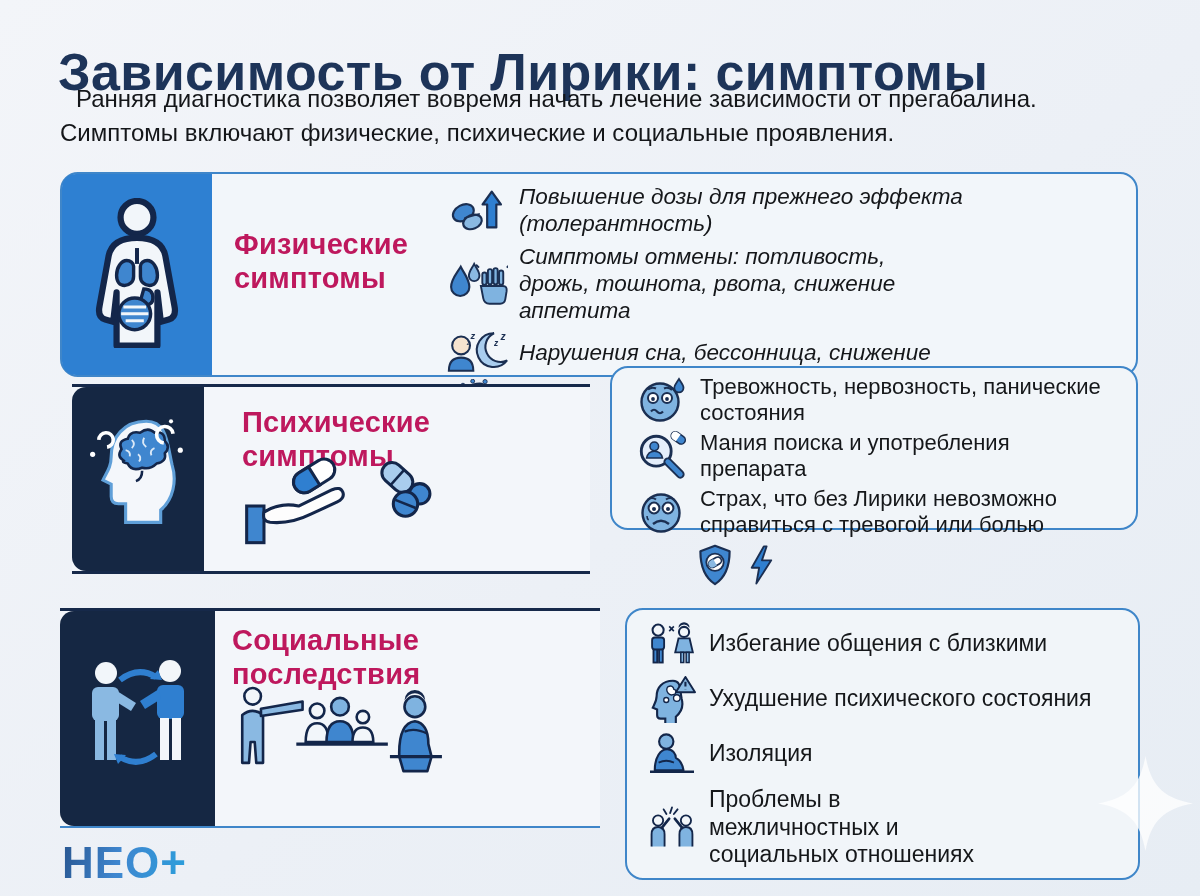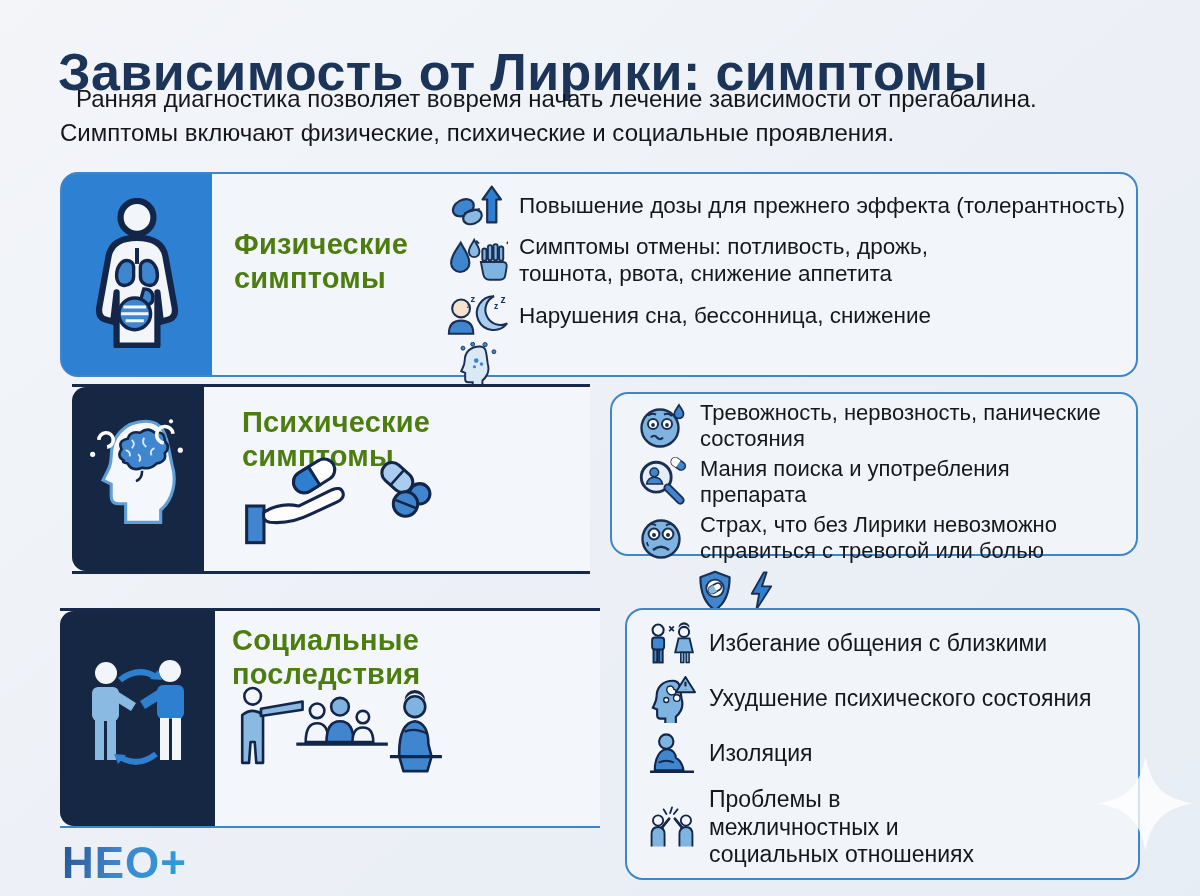--- a/index.html
+++ b/index.html
@@ -9,27 +9,27 @@
   .abs{position:absolute;box-sizing:border-box;}
   .page-title{left:58px;top:8px;font-size:52px;font-weight:800;color:#1d3459;letter-spacing:.4px;line-height:1.12;}
   .subtitle{left:60px;top:82px;width:1096px;font-size:24px;line-height:1.42;color:#141619;}
   .subtitle .ln{display:block;margin-left:16px;}
   .subtitle b{font-weight:normal;}
   .panel{background:#f2f6fa;border:2.5px solid #3f86c9;border-radius:18px;}
   .band{background:#f3f6fa;border-top:3px solid #16294a;}
   .tile{position:absolute;left:0;top:0;height:100%;display:flex;align-items:center;justify-content:center;border-radius:14px 0 0 14px;}
   .tile-blue{background:#2e80d2;}
   .tile-navy{background:#152743;}
-  .sec-title{position:absolute;font-size:29px;font-weight:800;color:#4d7c0f;line-height:1.18;letter-spacing:.2px;}
+  .sec-title{position:absolute;font-size:29px;font-weight:800;color:#be185d;line-height:1.18;letter-spacing:.2px;}
   .items{position:absolute;display:flex;flex-direction:column;}
   .item{display:flex;align-items:center;gap:10px;}
   .ic{display:flex;align-items:center;justify-content:center;flex:0 0 auto;}
   .txt{font-size:22.5px;line-height:1.2;color:#15171a;}
   
-  .s1-items{left:385px;top:9px;width:686px;gap:6px;}
+  .s1-items{left:385px;top:9px;width:686px;gap:6px;font-style:italic;}
   .s1-items .ic{width:62px;height:44px;}
   .s1-items .item:nth-child(2) .txt{max-width:432px;}
   .s2-items{left:22px;top:6px;width:498px;gap:4px;}
   .s2-items .ic{width:56px;height:48px;}
   .s2-items .txt{font-size:22px;max-width:402px;line-height:1.18;}
   .icons-row{display:flex;align-items:center;gap:14px;margin-left:62px;margin-top:2px;}
   .s3-items{left:18px;top:11px;width:482px;gap:9px;}
   .s3-items .ic{width:54px;height:46px;}
   .s3-items .txt{font-size:23px;}
   .s3-items .item:nth-child(4) .txt{max-width:302px;}
@@ -171,21 +171,21 @@
             <rect x="-17" y="-10" width="34" height="20" rx="10" fill="#a9cdee" stroke="#13264a" stroke-width="3"></rect>
             <path d="M0 -10 v20" stroke="#13264a" stroke-width="2.5"></path>
           </g>
           <circle cx="22" cy="16" r="10" fill="#3f86cf" stroke="#13264a" stroke-width="3"></circle>
           <circle cx="8" cy="26" r="12" fill="#3f86cf" stroke="#13264a" stroke-width="3"></circle>
           <path d="M-2 22 l20 8" stroke="#13264a" stroke-width="2.5" fill="none"></path>
         </g>
       </svg>
     </span>
   </div>
-  <div class="abs panel" style="left:610px;top:392px;width:528px;height:164px;background:#f1f5f9;">
+  <div class="abs panel" style="left:610px;top:366px;width:528px;height:164px;background:#f1f5f9;">
     <div class="items s2-items">
       <div class="item">
         <span class="ic">
           <svg width="50" height="48" viewBox="0 0 50 48">
             <circle cx="23" cy="26" r="18.5" fill="#7fb3e0" stroke="#1b2f52" stroke-width="2.4"></circle>
             <g fill="#fff" stroke="#1b2f52" stroke-width="2">
               <circle cx="16" cy="22" r="5"></circle>
                 <circle cx="30" cy="22" r="5"></circle>
             </g>
             <circle cx="16" cy="23" r="1.9" fill="#1b2f52"></circle>

